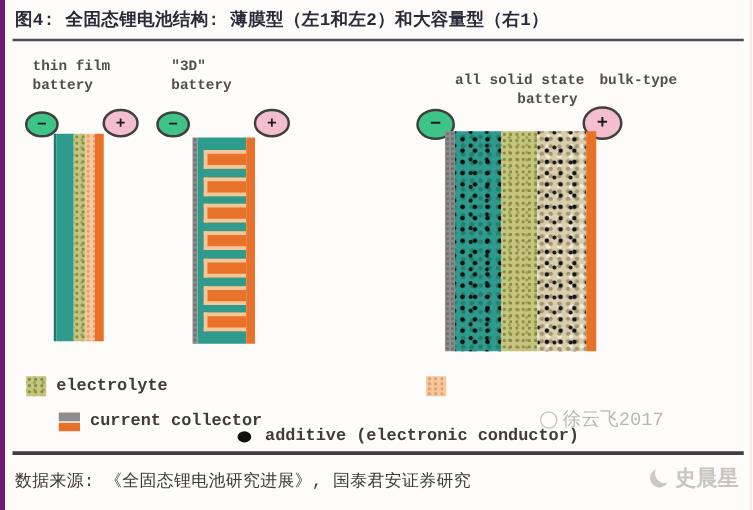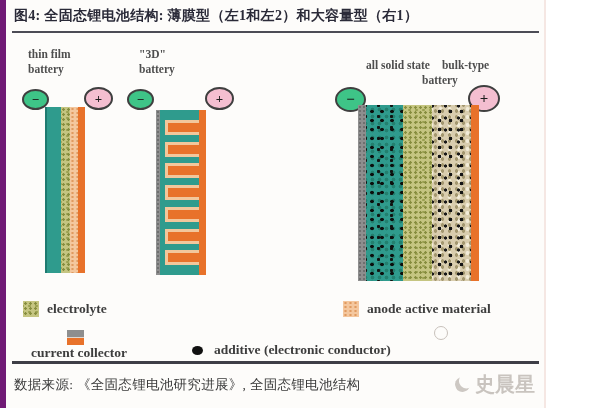--- a/index.html
+++ b/index.html
@@ -1,20 +1,20 @@
 <!DOCTYPE html>
 <html><head>
 <meta charset="utf-8">
 <style>
   html,body{margin:0;padding:0;background:#ffffff;}
   .page{
-    position:relative;width:546px;height:408px;overflow:hidden;
+    position:relative;width:602px;height:408px;overflow:hidden;
     background:#fdfcfa;box-sizing:border-box;
-    border-left:6px solid #701a75;border-right:2px solid #f5e7e3;
-    font-family:Liberation Serif, serif;
+    border-left:4px solid #701a75;border-right:2px solid #f5e7e3;
+    font-family:Liberation Mono, monospace;
   }
   
   .fig-title{position:absolute;left:8px;top:7px;width:586px;font-size:14px;font-weight:bold;color:#2a2a38;letter-spacing:.3px;}
   .rule{position:absolute;left:6px;right:5px;background:#4c4c55;}
   .rule.top{top:31px;height:2px;}
   .rule.bottom{top:361px;height:3px;background:#3e3e46;}
   
   .bat-label{position:absolute;font-size:11.5px;font-weight:bold;color:#4e4e4e;text-align:left;line-height:1.3;}
   .lbl-thin{left:22px;top:47px;width:86px;}
   .lbl-3d{left:133px;top:47px;width:86px;}
@@ -68,32 +68,32 @@
     background-size:11px 9px,13px 12px,7px 6px,9px 8px;
     background-position:2px 2px,7px 7px,0 3px,4px 0;}
   
   .b3d-body{flex:1;display:flex;flex-direction:column;justify-content:space-evenly;padding:3px 0;box-sizing:border-box;}
   .finger{height:9px;margin-left:5px;background:#e8722a;border:3px solid #f2c79c;border-right:none;}
   
   .leg{position:absolute;display:flex;align-items:center;}
   #leg-elec{left:17px;top:301px;}
   #leg-cath{left:143px;top:301px;}
   #leg-anode{left:337px;top:301px;}
-  #leg-coll{left:25px;top:330px;flex-direction:column;}
+  #leg-coll{left:43px;top:330px;}
   #leg-add{left:186px;top:342px;}
   .leg-swatch{width:16px;height:16px;margin-right:8px;flex:0 0 auto;}
   .sw-coll{width:17px;height:15px;background:linear-gradient(180deg,#8e8e8e 0 44%,#ddd8d2 44% 55%,#e8722a 55% 100%);}
   .sw-add{width:11px;height:9px;background:#111;border-radius:50%;margin-right:11px;}
   .leg-label{font-size:13.5px;font-weight:bold;color:#3d3d3d;white-space:nowrap;}
   
   .watermark{position:absolute;left:428px;top:326px;display:flex;align-items:center;gap:4px;color:#bdb6b0;font-size:15px;}
   .wm-circle{width:14px;height:14px;border:1.5px solid #c8c1bb;border-radius:50%;box-sizing:border-box;}
   
   .source{position:absolute;left:8px;top:376px;font-size:13.5px;color:#3a3a3a;letter-spacing:.3px;}
-  .logo{position:absolute;right:9px;top:371px;display:flex;align-items:center;gap:5px;color:#c9c4bf;font-size:20px;font-weight:bold;}
+  .logo{position:absolute;right:9px;top:371px;display:flex;align-items:center;gap:5px;color:#c9c4bf;font-size:17px;font-weight:bold;}
   .crescent{width:15px;height:15px;border-radius:50%;box-shadow:inset 5px -2px 0 0 #cdc8c3;transform:rotate(-20deg);}
 </style>
 </head>
 <body>
 
 <div class="page">
 
   <div class="fig-title">图4: 全固态锂电池结构: 薄膜型（左1和左2）和大容量型（右1）</div>
   <div class="rule top"></div>
 
@@ -149,37 +149,37 @@
     <div class="st tex-tan-dots" style="width:39px"></div>
     <div class="st fill-orange" style="width:8px"></div>
   </div>
 
   <div class="leg" id="leg-elec">
     <span class="leg-swatch tex-khaki"></span>
     <span class="leg-label">electrolyte</span>
   </div>
   <div class="leg" id="leg-anode">
     <span class="leg-swatch tex-peach"></span>
-    <span class="leg-label">anode active material</span>
   </div>
   <div class="leg" id="leg-coll">
     <span class="leg-swatch sw-coll"></span>
     <span class="leg-label">current collector</span>
   </div>
   <div class="leg" id="leg-add">
     <span class="sw-add"></span>
     <span class="leg-label">additive (electronic conductor)</span>
   </div>
 
   <div class="watermark">
     <span class="wm-circle"></span>
+    <span>徐云飞2017</span>
   </div>
 
   <div class="rule bottom"></div>
 
-  <div class="source">数据来源: 《全固态锂电池研究进展》, 全固态锂电池结构</div>
+  <div class="source">数据来源: 《全固态锂电池研究进展》, 国泰君安证券研究</div>
 
   <div class="logo">
     <span class="crescent"></span>
     <span>史晨星</span>
   </div>
 
 </div>
 
 </body></html>

